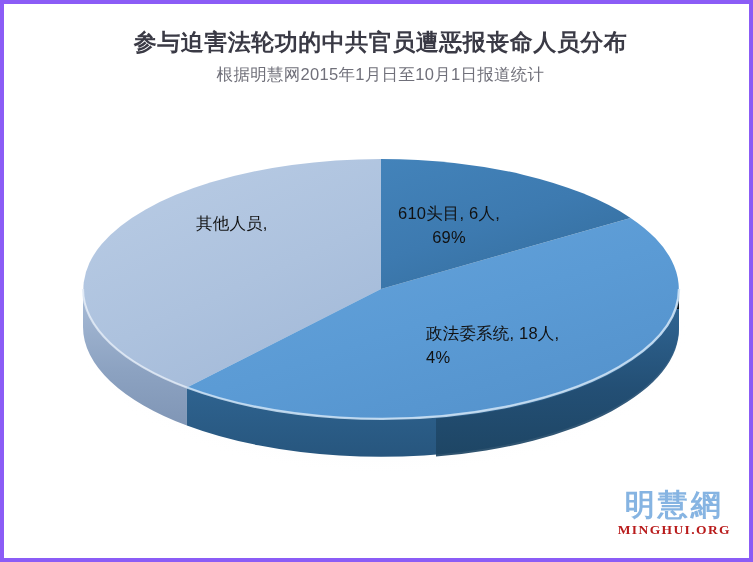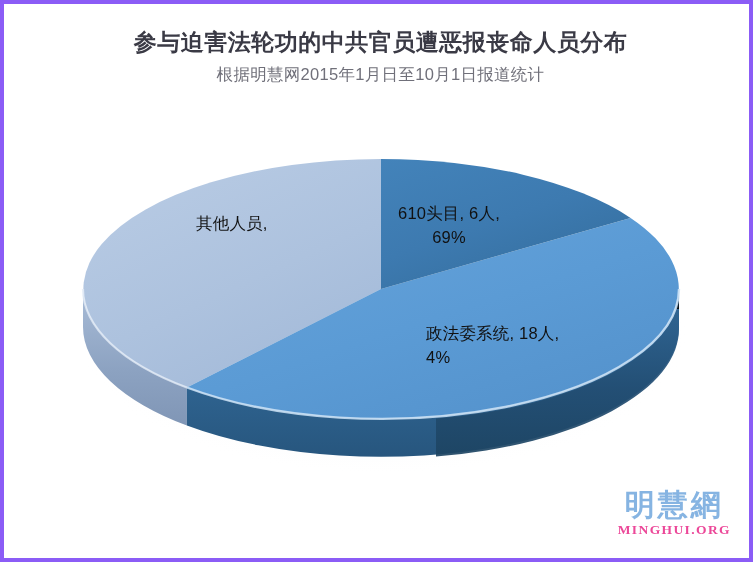--- a/index.html
+++ b/index.html
@@ -98,21 +98,21 @@
     font-size: 30px;
     font-weight: bold;
     color: #86b4e2;
     letter-spacing: 3px;
     line-height: 1;
   }
   .logo-en {
     margin-top: 3px;
     font-size: 13.5px;
     font-weight: bold;
-    color: #ec4899;
+    color: #b91c1c;
     letter-spacing: 1.4px;
     line-height: 1;
     font-family: "Liberation Serif", "DejaVu Serif", serif;
   }
 </style>
 </head>
 <body>
 
 <div id="chart-page">
 

